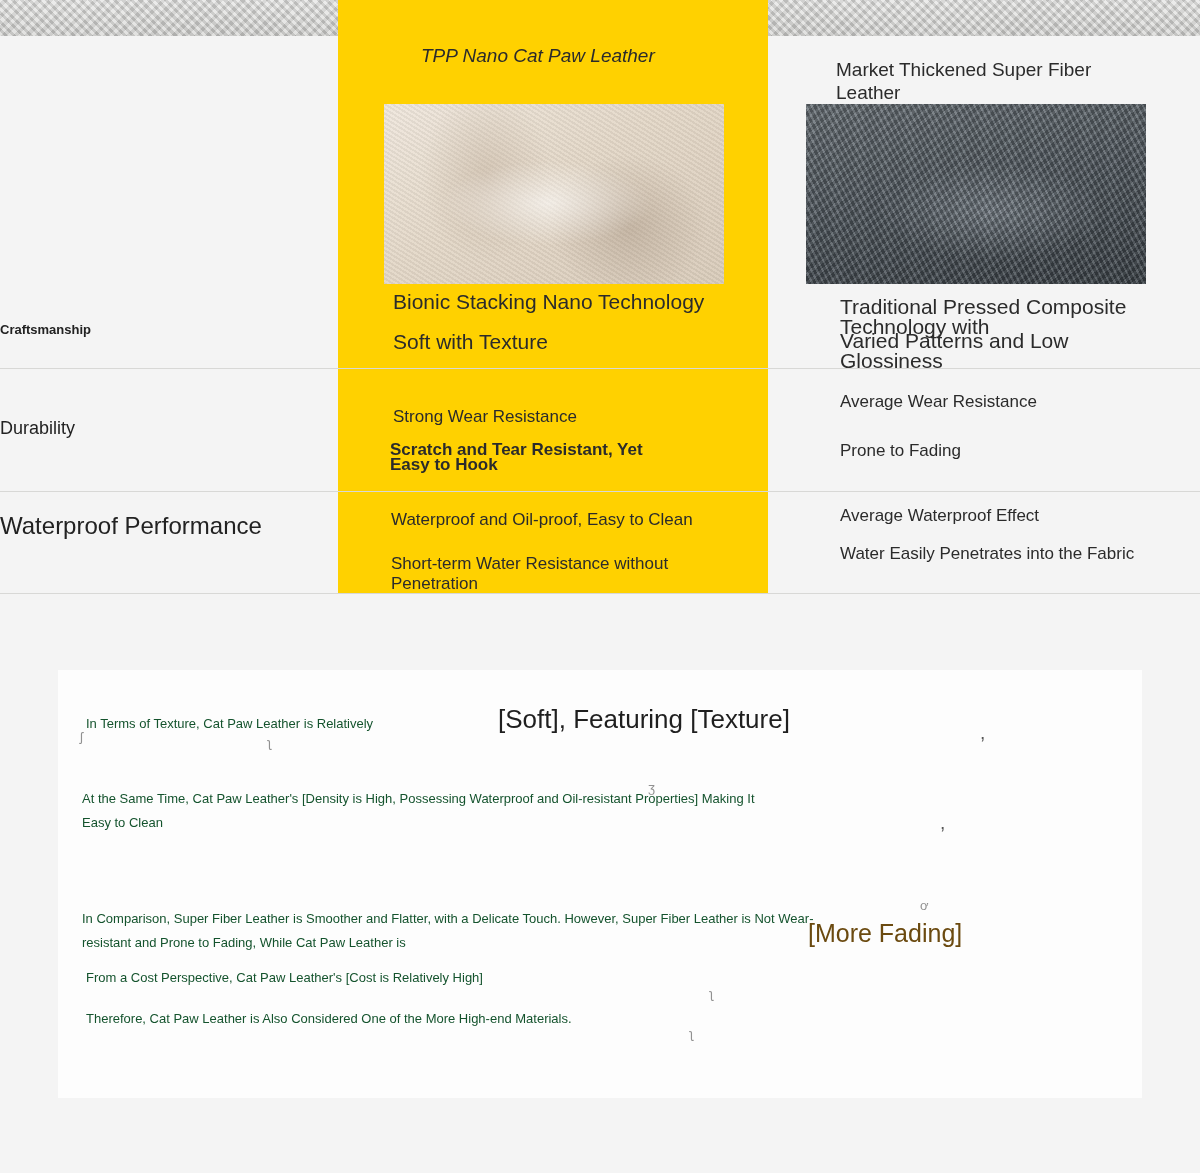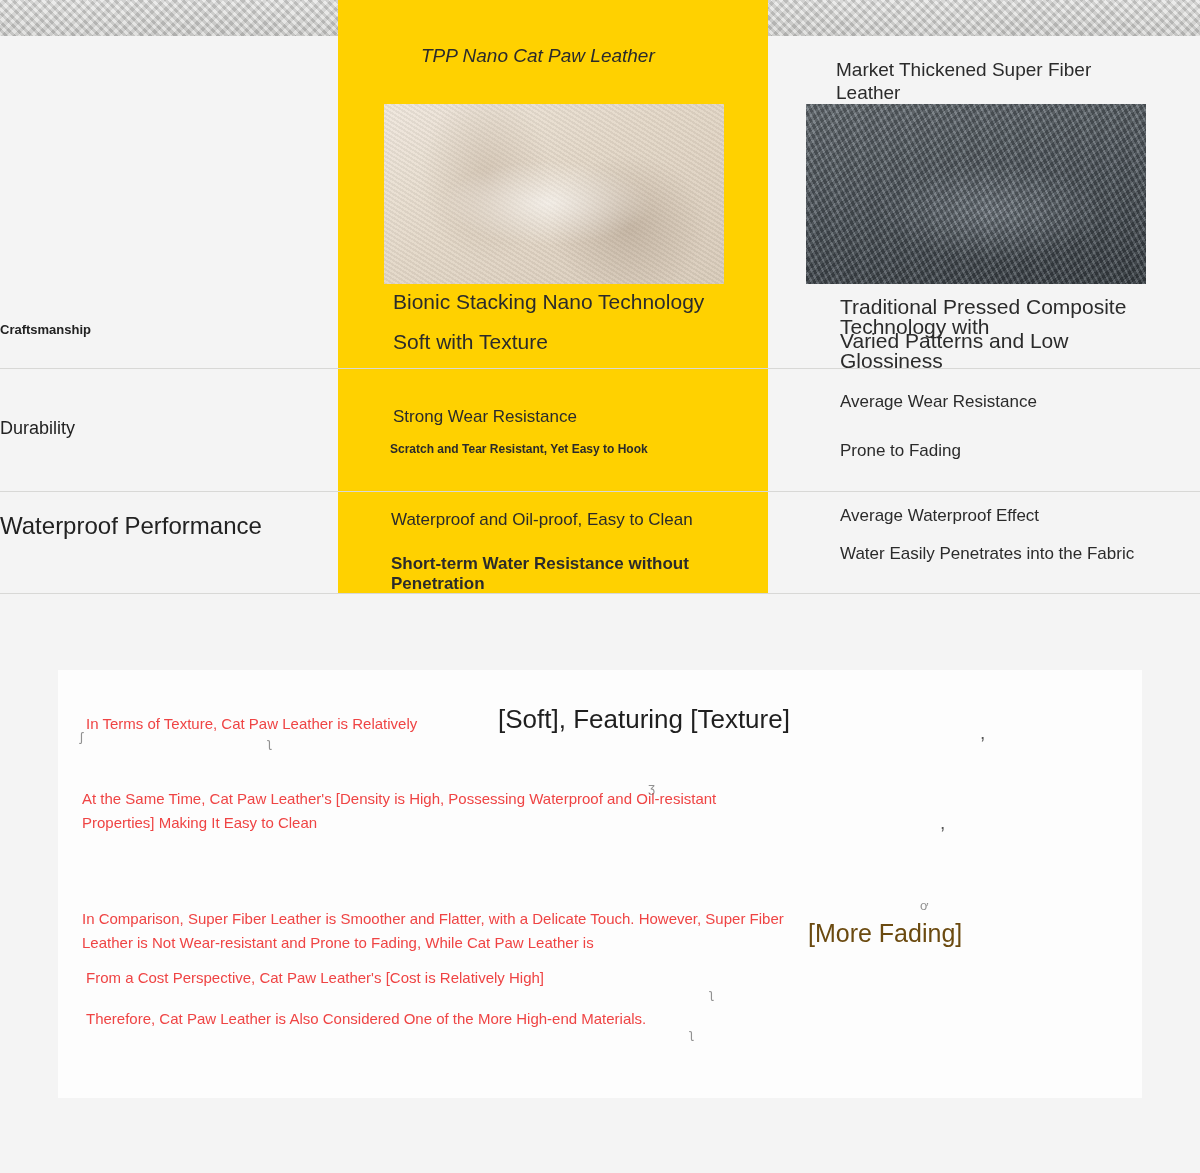--- a/index.html
+++ b/index.html
@@ -123,44 +123,44 @@
   .cap-right-1 { left: 840px; top: 297px; width: 300px; }
   .cap-right-2 { left: 840px; top: 331px; width: 300px; }
 
   .cell-text {
     position: absolute;
     font-size: 17px;
     line-height: 20px;
     color: #2b2b2b;
   }
   .dur-left-1 { left: 393px; top: 407px; width: 340px; }
-  .dur-left-2 { left: 390px; top: 442px; width: 260px; font-size: 12px; line-height: 15px; font-weight: 600; }
+  .dur-left-2 { left: 390px; top: 442px; width: 260px; font-size: 17px; line-height: 15px; font-weight: 600; }
   .dur-right-1 { left: 840px; top: 392px; width: 300px; }
   .dur-right-2 { left: 840px; top: 441px; width: 300px; }
 
   .wp-left-1 { left: 391px; top: 510px; width: 350px; }
-  .wp-left-2 { left: 391px; top: 554px; width: 360px; font-weight: bold; }
+  .wp-left-2 { left: 391px; top: 554px; width: 360px; }
   .wp-right-1 { left: 840px; top: 506px; width: 320px; }
   .wp-right-2 { left: 840px; top: 544px; width: 320px; }
 
   
   .panel {
     position: absolute;
     left: 58px;
     top: 670px;
     width: 1084px;
     height: 428px;
     background: #fdfdfd;
   }
 
   .para {
     position: absolute;
-    font-size: 15px;
+    font-size: 13px;
     line-height: 24px;
-    color: #ef4444;
+    color: #14532d;
   }
   .p1 { left: 28px; top: 42px; width: 520px; }
   .p1b {
     left: 440px; top: 34px; width: 480px;
     font-size: 26px; line-height: 30px; color: #1f1f1f;
   }
   .p2 { left: 24px; top: 85px; width: 760px; }
   .p3 { left: 24px; top: 117px; width: 700px; }
   .p4 { left: 24px; top: 209px; width: 740px; margin-top: 28px; }
   .p4b {

